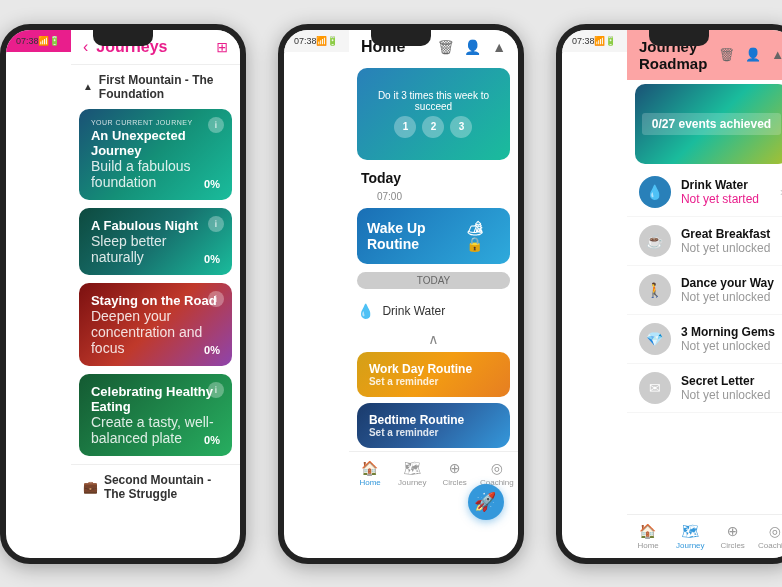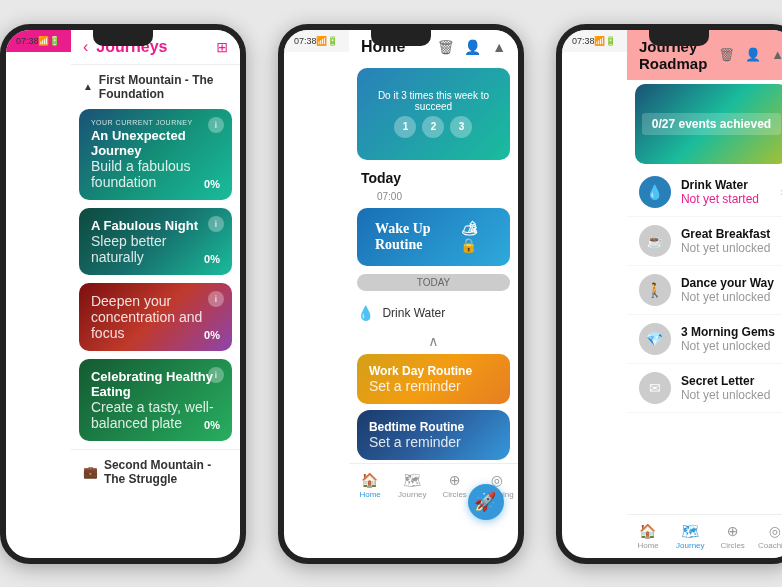--- a/index.html
+++ b/index.html
@@ -193,29 +193,28 @@
     .time-label {
       padding: 2px 28px;
       font-size: 10px;
       color: #888;
       flex-shrink: 0;
     }
     .wake-up-card {
       margin: 4px 8px;
       background: linear-gradient(135deg, #1a6fb5, #2eaadc);
       border-radius: 10px;
-      padding: 12px 18px;
+      padding: 12px 10px;
       color: #fff;
       font-size: 14px;
       font-weight: 700;
       display: flex;
       align-items: center;
       justify-content: space-between;
       flex-shrink: 0;
-      font-family: Liberation Serif, serif;
     }
     .today-chip {
       background: #ccc;
       border-radius: 12px;
       padding: 3px 14px;
       font-size: 10px;
       color: #666;
       text-align: center;
       margin: 4px 8px;
       flex-shrink: 0;
@@ -248,22 +247,22 @@
     .routine-card {
       margin: 3px 8px;
       border-radius: 10px;
       padding: 10px 12px;
       color: #fff;
       font-size: 12px;
       font-weight: 700;
       flex-shrink: 0;
     }
     .routine-subtitle {
-      font-size: 14px;
-      font-weight: 400;
+      font-size: 10px;
+      font-weight: 700;
       opacity: 0.85;
     }
     .card-yellow { background: linear-gradient(135deg, #d4a017, #f39c12, #e67e22); }
     .card-blue-dark { background: linear-gradient(135deg, #1a3a6b, #2c5f9e, #3498db); border-radius: 13px; }
     .fab-btn {
       position: absolute;
       bottom: 38px;
       right: 14px;
       width: 36px;
       height: 36px;
@@ -383,20 +382,21 @@
       </div>
 
       <div class="journey-card card-dark-teal">
         <div class="card-title">A Fabulous Night</div>
         <div class="card-subtitle">Sleep better naturally</div>
         <div class="card-percent">0%</div>
         <div class="info-btn">ℹ</div>
       </div>
 
       <div class="journey-card card-red">
+        <div class="card-title">Staying on the Road</div>
         <div class="card-subtitle">Deepen your concentration and focus</div>
         <div class="card-percent">0%</div>
         <div class="info-btn">ℹ</div>
       </div>
 
       <div class="journey-card card-green">
         <div class="card-title">Celebrating Healthy Eating</div>
         <div class="card-subtitle">Create a tasty, well-balanced plate</div>
         <div class="card-percent">0%</div>
         <div class="info-btn">ℹ</div>

